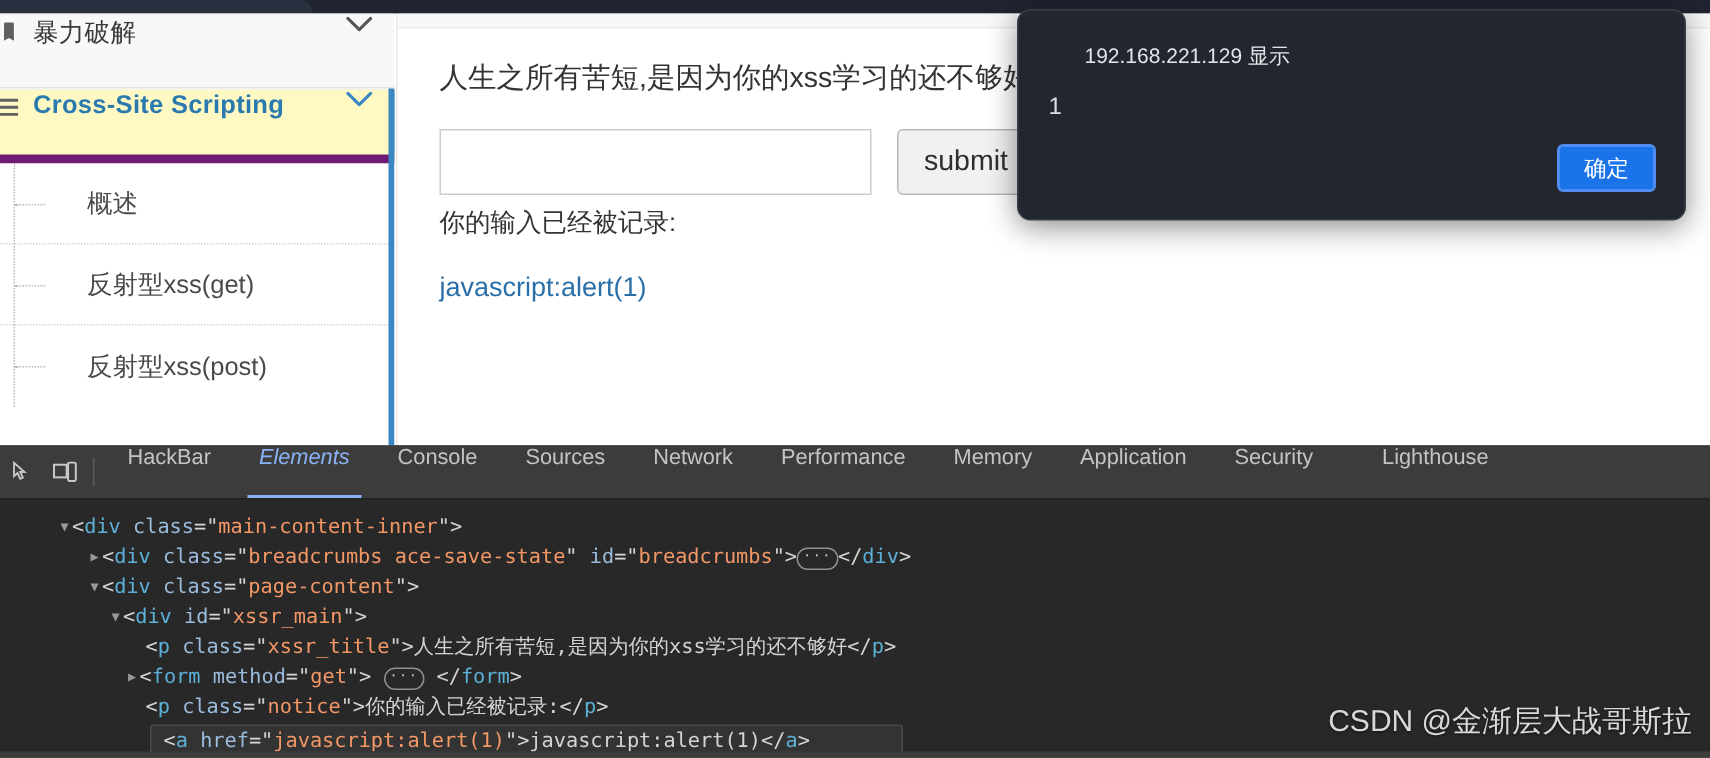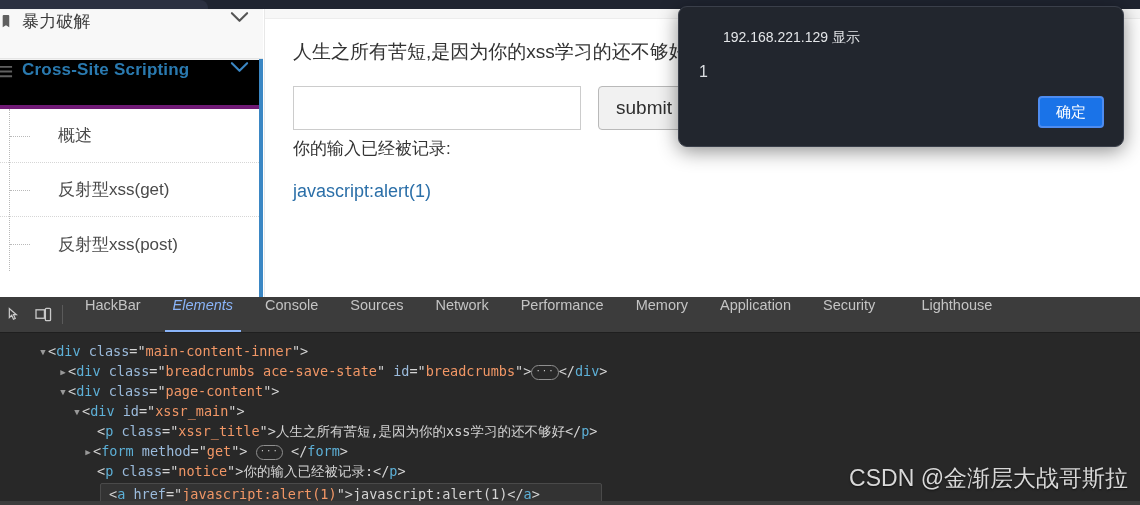--- a/index.html
+++ b/index.html
@@ -34,21 +34,21 @@
   }
   .side-group {
     border-bottom: 1px solid #e5e5e5;
     border-top: 1px solid #f2f2f2;
     background: #f8f8f8;
     height: 50px;
     display: flex; 
     position: relative;
     padding-left: 4px; padding-right: 14px;
   }
-  .side-group.active { background: #000000; border-bottom: 4px solid #701a75; }
+  .side-group.active { background: #fef9c3; border-bottom: 6px solid #701a75; }
   .side-group .g-icon {
     width: 22px; height: 22px; flex: 0 0 22px;
     display: flex; align-items: center; justify-content: center;
     color: #606060; margin-left: -10px;
   }
   .side-group .g-label {
     flex: 1 1 auto;
     font-size: 17px; color: #3a3a3a; white-space: nowrap;
     letter-spacing: .2px;
     margin-left: 6px;
@@ -181,21 +181,21 @@
     vertical-align: 2px; letter-spacing: 1px;
   }
   .dt-row.selected {
     background: #333333; border: 1px solid #4a4a4a;
     margin-left: 4px; margin-right: 4px; border-radius: 2px; height: 21px;
     padding-left: 4px;
   }
   .watermark {
     position: absolute; right: 12px; bottom: 11px;
     font-family: "Liberation Sans", sans-serif;
-    font-size: 23px; color: #d8d8d8; white-space: nowrap;
+    font-size: 20px; color: #d8d8d8; white-space: nowrap;
     text-shadow: 0 1px 2px rgba(0,0,0,.6);
   }
   .dt-bottom-rule {
     position: absolute; left: 0; right: 0; bottom: 0; height: 4px;
     background: #3c3c3c;
   }
 
   
   .dialog {
     position: absolute; top: 6px; left: 678px; width: 446px; height: 141px;

